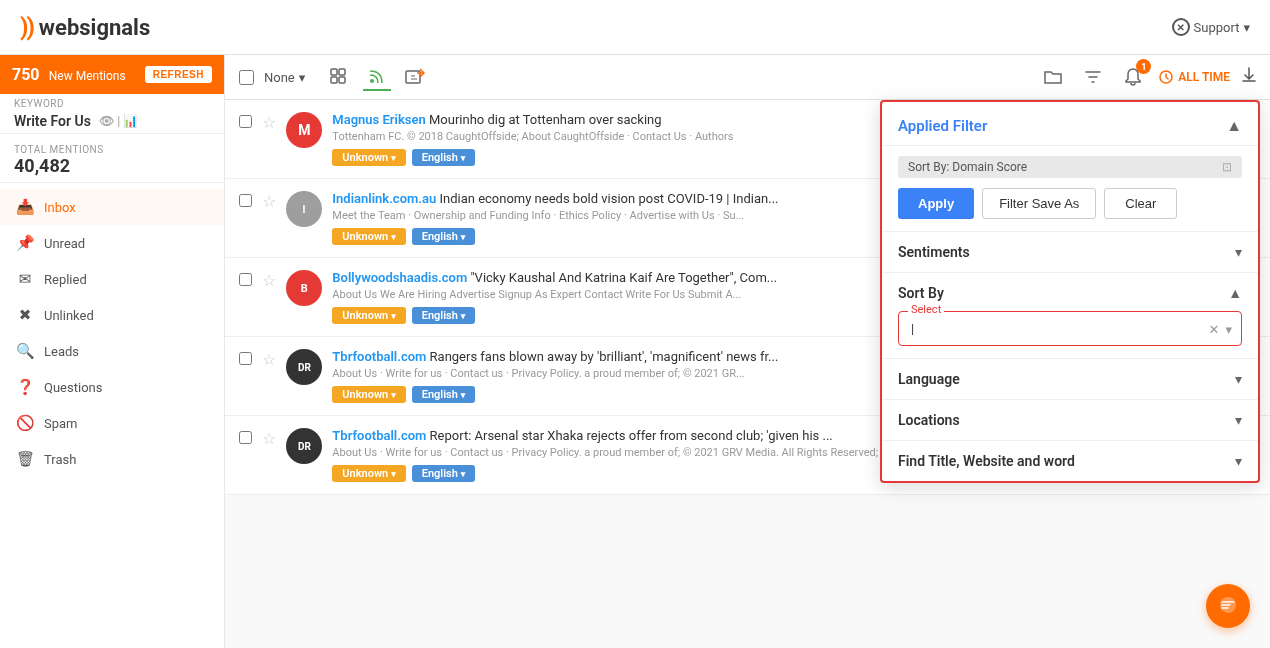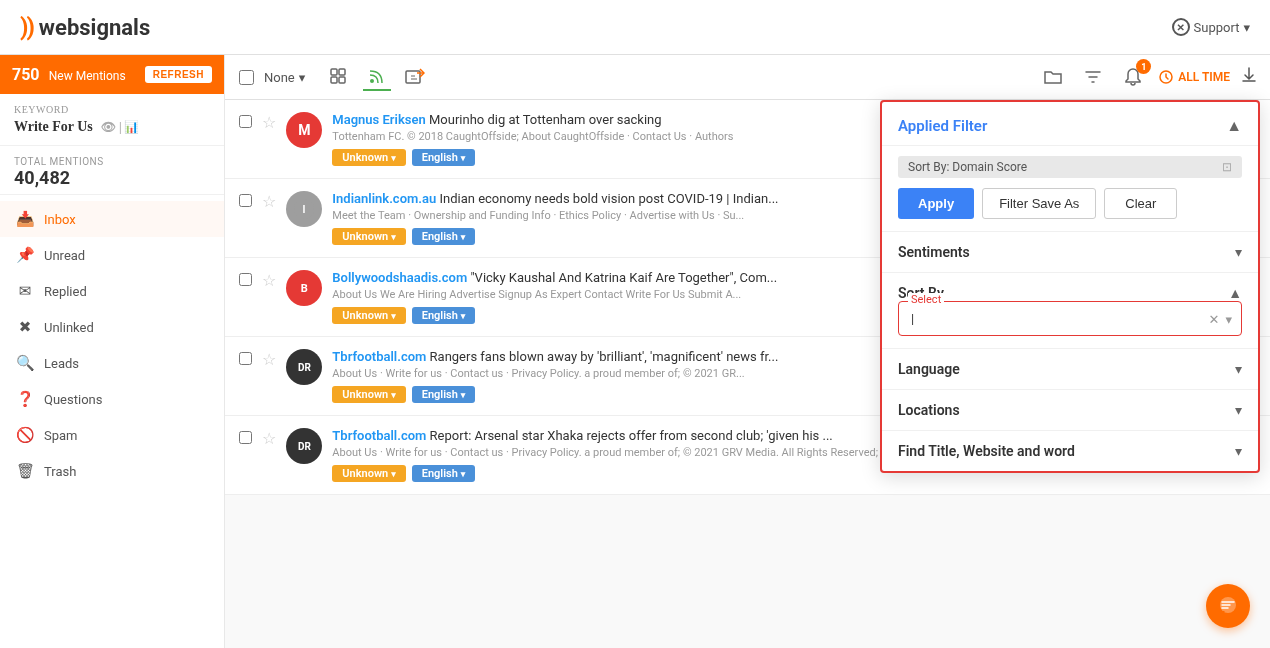--- a/index.html
+++ b/index.html
@@ -83,23 +83,22 @@
       color: #ff6b00;
       border: none;
       border-radius: 3px;
       padding: 3px 8px;
       font-size: 10px;
       font-weight: 700;
       cursor: pointer;
       letter-spacing: 0.5px;
     }
     .keyword-section {
-      padding: 10px 14px;
+      padding: 4px 14px;
       border-bottom: 1px solid #f0f0f0;
-      font-family: Liberation Serif, serif;
     }
     .keyword-label {
       font-size: 10px;
       color: #999;
       text-transform: uppercase;
       letter-spacing: 0.5px;
       margin-bottom: 4px;
     }
     .keyword-value {
       font-size: 14px;
@@ -373,20 +372,21 @@
       cursor: pointer;
     }
     .filter-section-title {
       font-size: 14px;
       font-weight: 600;
       color: #333;
     }
     .chevron { color: #666; font-size: 14px; }
 
     .sort-select-container {
+      margin-top: 10px;
       position: relative;
     }
     .sort-select-label {
       position: absolute;
       top: -8px;
       left: 10px;
       background: #fff;
       font-size: 11px;
       color: #e53935;
       padding: 0 3px;

